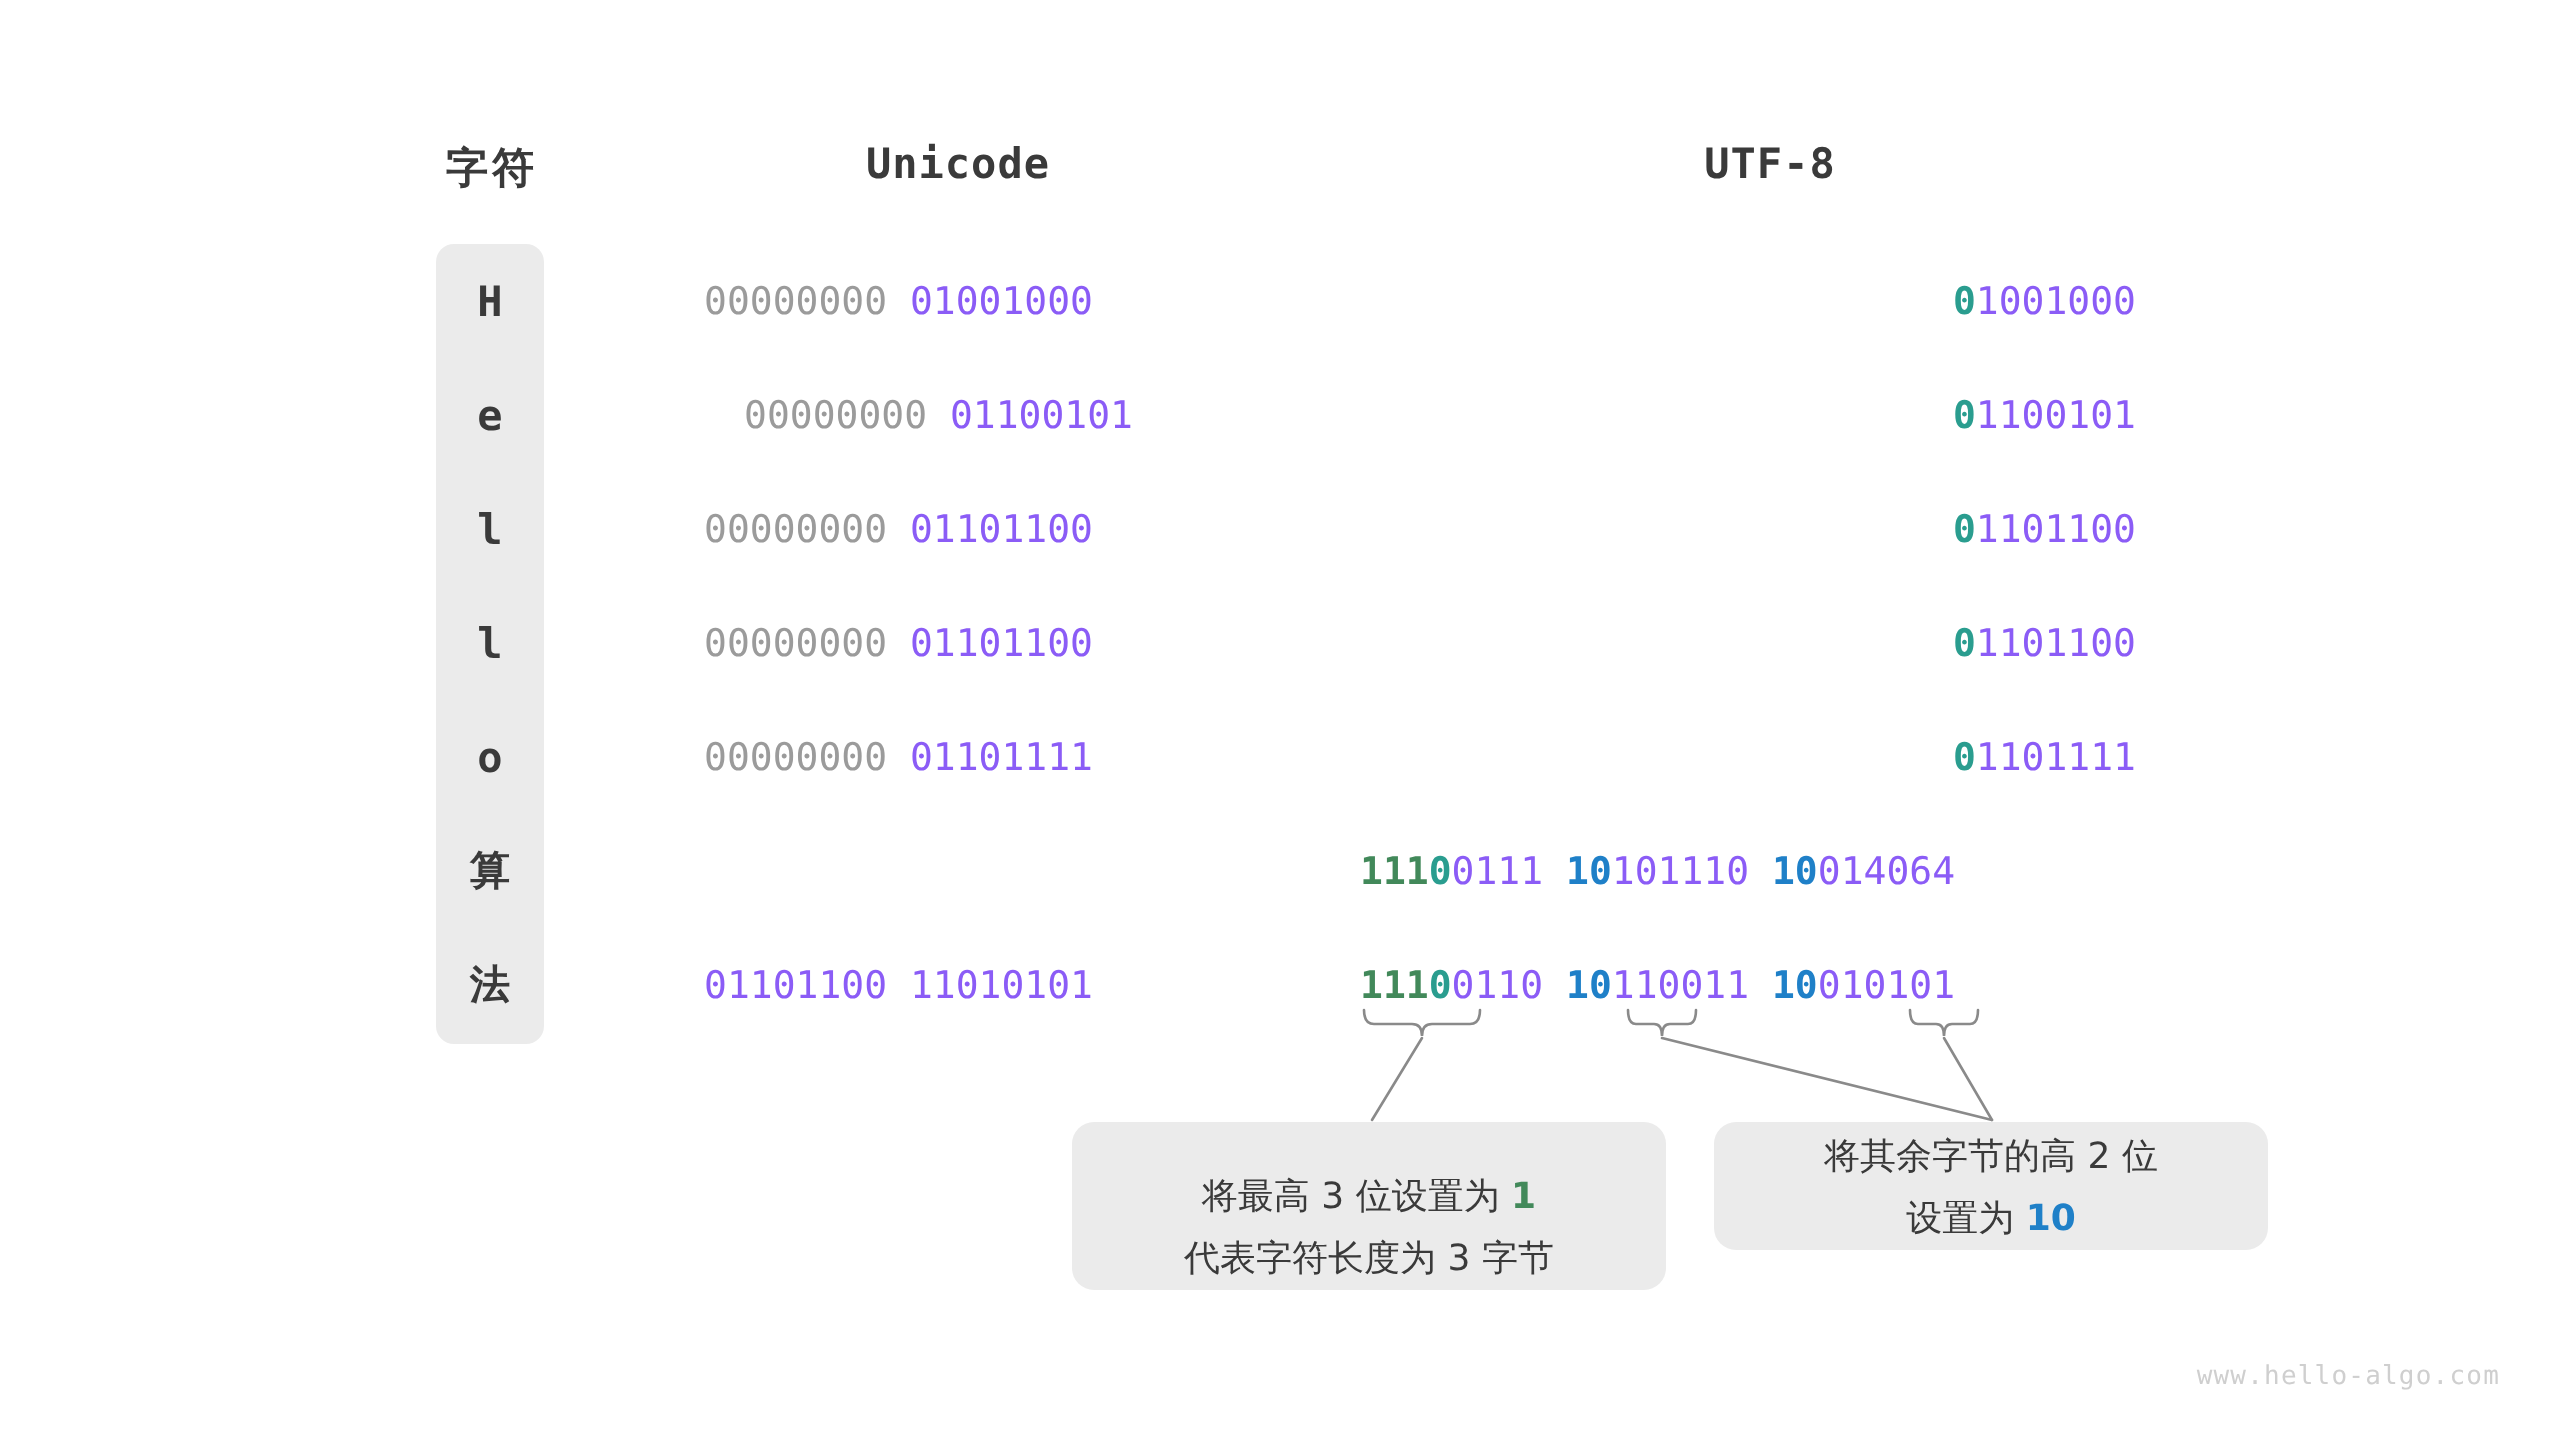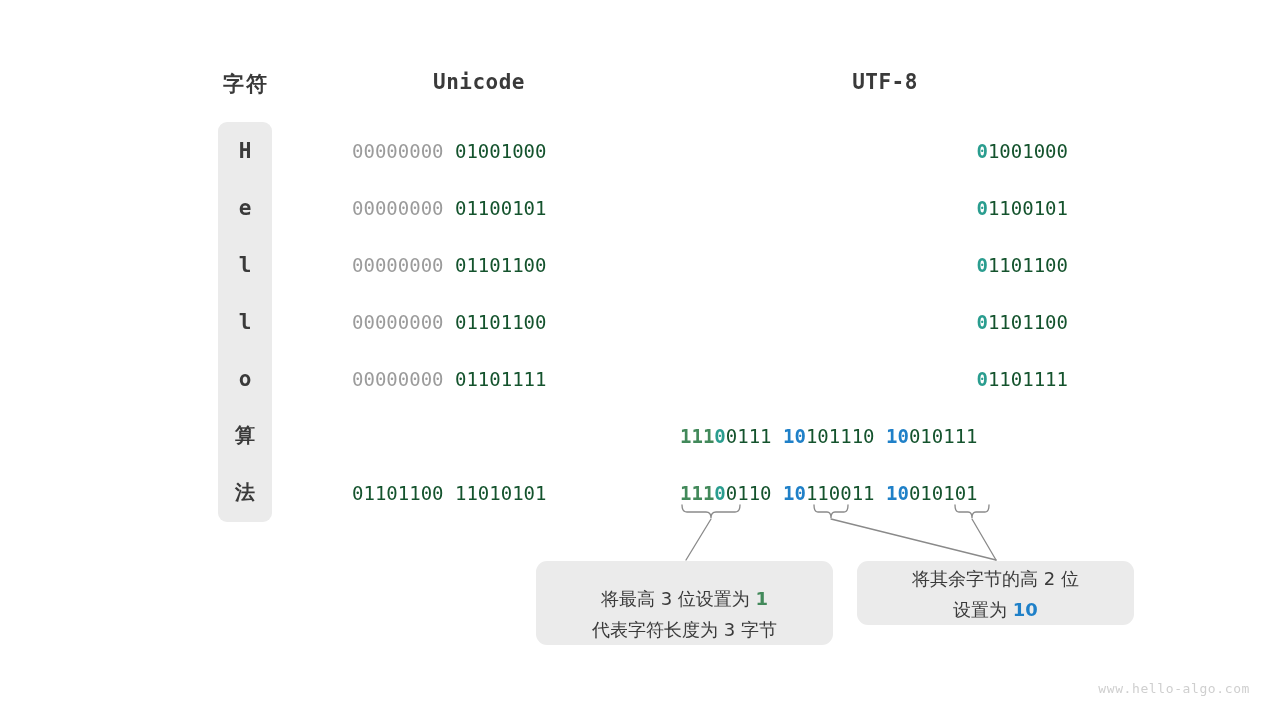--- a/index.html
+++ b/index.html
@@ -51,21 +51,21 @@
     font-family:"DejaVu Sans Mono","Liberation Mono",monospace;
     font-size:19px;
     white-space:pre;
     color:#3a3a3a;
     height:26px;line-height:26px;
   }
   .uni{left:352px;}
   .utf{left:680px;}
   .utf.ascii{left:680px;width:388px;text-align:right;}
   .muted{color:#9b9b9b;}
-  .dark{color:#14532d;}
+  .dark{color:#8b5cf6;}
   .teal{color:#2a9d8f;font-weight:bold;}
   .green{color:#42895a;font-weight:bold;}
   .blue{color:#1f80c8;font-weight:bold;}
 
   
   .callout{
     position:absolute;
     background:#ebebeb;
     border-radius:11px;
     font-family:"DejaVu Sans","Liberation Sans",sans-serif;
@@ -108,33 +108,33 @@
 
   <div class="char-cell" style="top:137px;">H</div>
   <div class="char-cell" style="top:194px;">e</div>
   <div class="char-cell" style="top:251px;">l</div>
   <div class="char-cell" style="top:308px;">l</div>
   <div class="char-cell" style="top:365px;">o</div>
   <div class="char-cell cjk" style="top:421px;">算</div>
   <div class="char-cell cjk" style="top:478px;">法</div>
 
   <div class="bits uni" style="top:138px;"><span class="muted">00000000</span><span class="dark"> </span><span class="dark">01001000</span></div>
-  <div class="bits uni" style="top:195px;"><span class="muted">00000000</span><span class="dark"> </span><span class="dark">01100101</span></div>
+  <div class="bits uni" style="top:195px;margin-left:20px;"><span class="muted">00000000</span><span class="dark"> </span><span class="dark">01100101</span></div>
   <div class="bits uni" style="top:252px;"><span class="muted">00000000</span><span class="dark"> </span><span class="dark">01101100</span></div>
   <div class="bits uni" style="top:309px;"><span class="muted">00000000</span><span class="dark"> </span><span class="dark">01101100</span></div>
   <div class="bits uni" style="top:366px;"><span class="muted">00000000</span><span class="dark"> </span><span class="dark">01101111</span></div>
   <div class="bits uni" style="top:480px;"><span class="dark">01101100</span><span class="dark"> </span><span class="dark">11010101</span></div>
 
   <div class="bits utf ascii" style="top:138px;"><span class="teal">0</span><span class="dark">1001000</span></div>
   <div class="bits utf ascii" style="top:195px;"><span class="teal">0</span><span class="dark">1100101</span></div>
   <div class="bits utf ascii" style="top:252px;"><span class="teal">0</span><span class="dark">1101100</span></div>
   <div class="bits utf ascii" style="top:309px;"><span class="teal">0</span><span class="dark">1101100</span></div>
   <div class="bits utf ascii" style="top:366px;"><span class="teal">0</span><span class="dark">1101111</span></div>
 
-  <div class="bits utf" style="top:423px;"><span class="green">111</span><span class="teal">0</span><span class="dark">0111</span><span class="dark"> </span><span class="blue">10</span><span class="dark">101110</span><span class="dark"> </span><span class="blue">10</span><span class="dark">010111</span></div>
+  <div class="bits utf" style="top:423px;"><span class="green">111</span><span class="teal">0</span><span class="dark">0111</span><span class="dark"> </span><span class="blue">10</span><span class="dark">101110</span><span class="dark"> </span><span class="blue">10</span><span class="dark">014064</span></div>
 
   <div class="bits utf" style="top:480px;"><span class="green">111</span><span class="teal">0</span><span class="dark">0110</span><span class="dark"> </span><span class="blue">10</span><span class="dark">110011</span><span class="dark"> </span><span class="blue">10</span><span class="dark">010101</span></div>
 
   <svg id="connectors" viewBox="0 0 1280 720" width="1280" height="720">
     <g fill="none" stroke="#8a8a8a" stroke-width="1.3" stroke-linecap="round">
 
       <path d="M682,505 q0,7 5,7 L706,512 q5,0 5,6 q0,-6 5,-6 L735,512 q5,0 5,-7"></path>
 
       <path d="M711,519 L686,560"></path>
 

